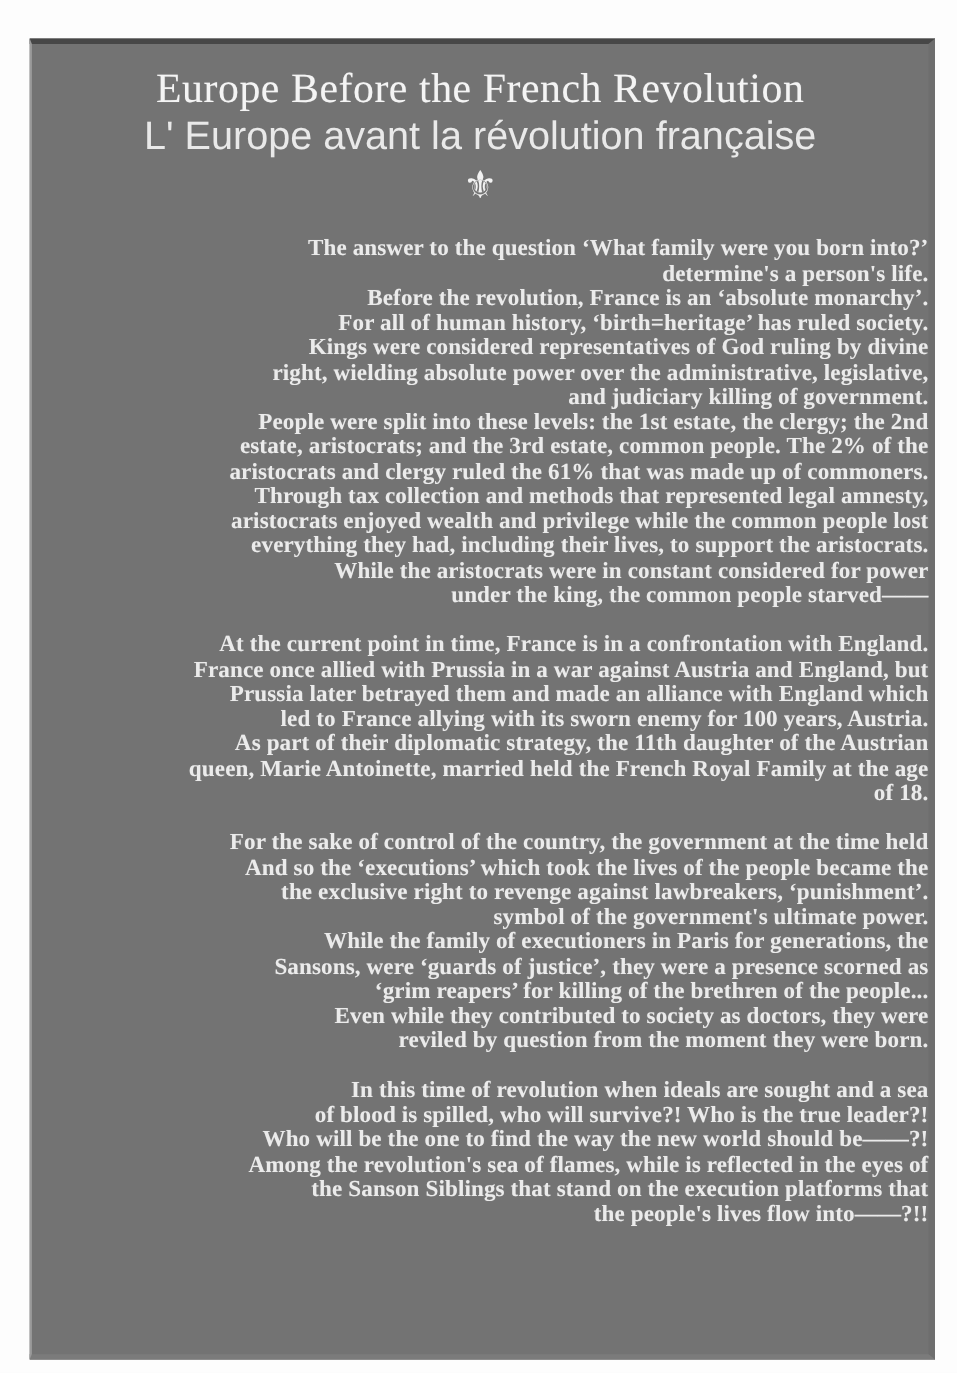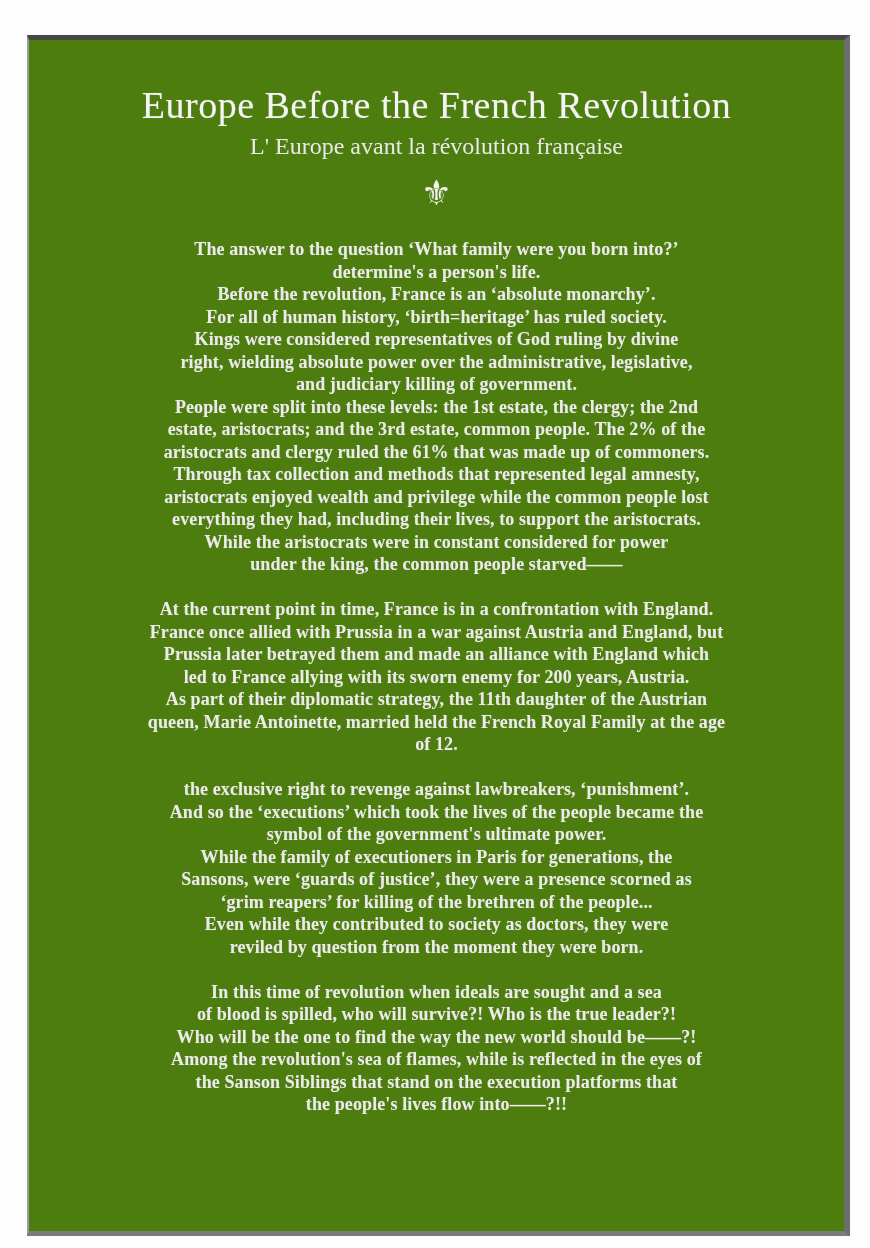--- a/index.html
+++ b/index.html
@@ -17,61 +17,62 @@
     height: 1248px;
     background: #fdfdfd;
   }
   .page {
     position: absolute;
     left: 27px;
     top: 35px;
     width: 823px;
     height: 1201px;
     box-sizing: border-box;
-    background: #4d7c0f;
+    background: #737373;
     border-top: 5px solid #474747;
     border-right: 6px solid #6e6e6e;
     border-bottom: 5px solid #7b7b7b;
     border-left: 2px solid #9a9a9a;
-    padding-top: 42px;
+    padding-top: 18px;
     text-align: center;
   }
   .page-title {
     margin: 0;
     font-size: 38px;
     line-height: 46px;
     font-weight: normal;
     letter-spacing: 0.5px;
     color: #f4f4f4;
     font-family: "Liberation Serif", serif;
     text-shadow: 0 0 1px rgba(255,255,255,0.35);
   }
   .page-subtitle {
     margin: 1px 0 0 0;
-    font-size: 24px;
+    font-size: 36px;
     line-height: 35px;
     font-weight: normal;
     color: #e9e9e9;
-    font-family: Liberation Serif, serif;
+    font-family: Liberation Sans, sans-serif;
   }
   .ornament {
     margin-top: 9px;
     font-size: 35px;
     line-height: 40px;
     color: #f2f2f2;
     font-family: "DejaVu Sans", sans-serif;
   }
   .body-text {
     margin-top: 25px;
     color: #ebebeb;
-    font-size: 18px;
+    font-size: 21px;
     font-weight: 600;
     line-height: 22.5px;
     letter-spacing: 0.1px;
     text-shadow: 0 0 1px rgba(255,255,255,0.25);
+    text-align: right;
   }
   .paragraph { margin: 0 0 22.5px 0; }
   .paragraph:last-child { margin-bottom: 0; }
   .line { white-space: nowrap; }
 </style>
 </head>
 <body>
 
 <div class="canvas">
   <div class="page">
@@ -93,28 +94,29 @@
           <div class="line">Through tax collection and methods that represented legal amnesty,</div>
           <div class="line">aristocrats enjoyed wealth and privilege while the common people lost</div>
           <div class="line">everything they had, including their lives, to support the aristocrats.</div>
           <div class="line">While the aristocrats were in constant considered for power</div>
           <div class="line">under the king, the common people starved——</div>
         </div>
       <div class="paragraph">
           <div class="line">At the current point in time, France is in a confrontation with England.</div>
           <div class="line">France once allied with Prussia in a war against Austria and England, but</div>
           <div class="line">Prussia later betrayed them and made an alliance with England which</div>
-          <div class="line">led to France allying with its sworn enemy for 200 years, Austria.</div>
+          <div class="line">led to France allying with its sworn enemy for 100 years, Austria.</div>
           <div class="line">As part of their diplomatic strategy, the 11th daughter of the Austrian</div>
           <div class="line">queen, Marie Antoinette, married held the French Royal Family at the age</div>
-          <div class="line">of 12.</div>
+          <div class="line">of 18.</div>
         </div>
       <div class="paragraph">
+          <div class="line">For the sake of control of the country, the government at the time held</div>
+          <div class="line">And so the ‘executions’ which took the lives of the people became the</div>
           <div class="line">the exclusive right to revenge against lawbreakers, ‘punishment’.</div>
-          <div class="line">And so the ‘executions’ which took the lives of the people became the</div>
           <div class="line">symbol of the government's ultimate power.</div>
           <div class="line">While the family of executioners in Paris for generations, the</div>
           <div class="line">Sansons, were ‘guards of justice’, they were a presence scorned as</div>
           <div class="line">‘grim reapers’ for killing of the brethren of the people...</div>
           <div class="line">Even while they contributed to society as doctors, they were</div>
           <div class="line">reviled by question from the moment they were born.</div>
         </div>
       <div class="paragraph">
           <div class="line">In this time of revolution when ideals are sought and a sea</div>
           <div class="line">of blood is spilled, who will survive?! Who is the true leader?!</div>

